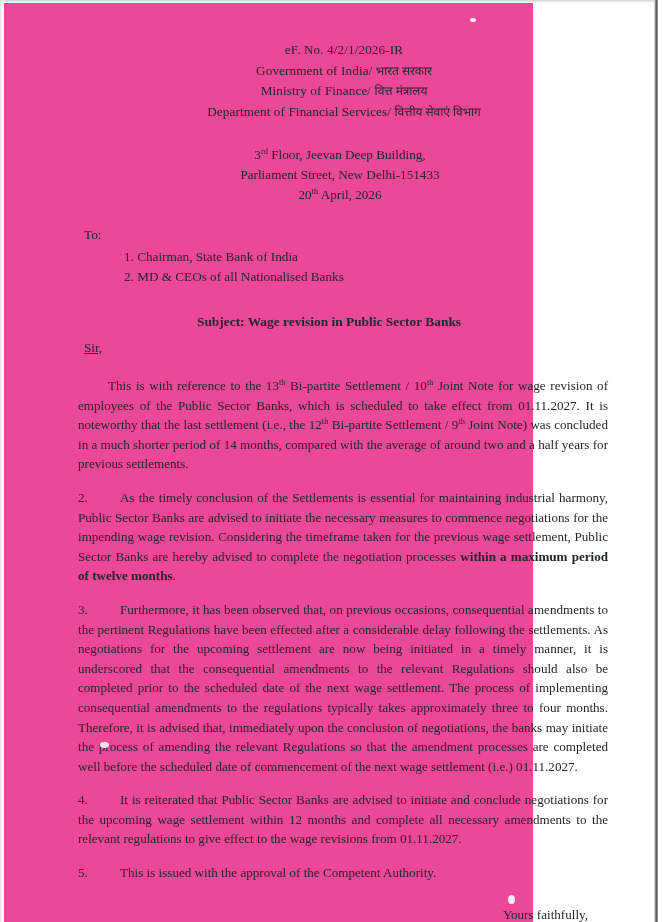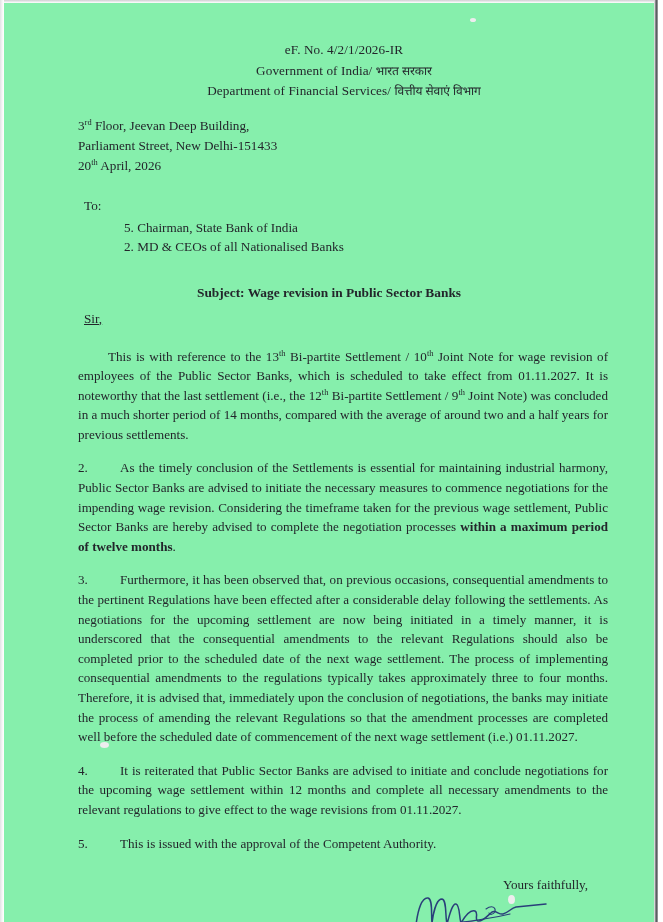--- a/index.html
+++ b/index.html
@@ -13,23 +13,23 @@
     height: 922px;
     position: relative;
     overflow: hidden;
     font-family: "Liberation Serif", "DejaVu Serif", serif;
     color: #23262b;
   }
   
   #page-sheet {
     position: absolute;
     left: 0; top: 0;
-    width: 663px;
+    width: 533px;
     height: 922px;
-    background: #86efac;
+    background: #ec4899;
     box-sizing: border-box;
   }
   
   .scan-edge-top {
     position: absolute;
     left: 0; top: 0;
     width: 663px; height: 3px;
     background: linear-gradient(to bottom, #cfcfd1, #f2f2f3 70%, #ffffff);
   }
   .scan-edge-left {
@@ -68,24 +68,24 @@
     letter-spacing: .1px;
   }
   .hdr-line { white-space: nowrap; }
   .hindi {
     font-family: "Liberation Sans", "DejaVu Sans", sans-serif;
     font-size: 12px;
     letter-spacing: -0.1px;
   }
 
   .addr-block {
-    text-align: left;
+    text-align: center;
     font-size: 13.2px;
     line-height: 20px;
-    margin-top: 14px;
+    margin-top: 23px;
     padding-right: 8px;
   }
 
   .to-label {
     font-size: 13.2px;
     margin-top: 22px;
     padding-left: 6px;
   }
   .to-list {
     margin: 4px 0 0 0;
@@ -155,32 +155,33 @@
 
 <div id="page-sheet">
   <div class="scan-edge-top"></div>
   <div class="scan-edge-left"></div>
 
   <div id="doc">
 
     <div class="hdr-block">
       <div class="hdr-line">eF. No. 4/2/1/2026-IR</div>
       <div class="hdr-line"><span>Government of India/</span> <span class="hindi">भारत सरकार</span></div>
+      <div class="hdr-line"><span>Ministry of Finance/</span> <span class="hindi">वित्त मंत्रालय</span></div>
       <div class="hdr-line"><span>Department of Financial Services/</span> <span class="hindi">वित्तीय सेवाएं विभाग</span></div>
     </div>
 
     <div class="addr-block">
       <div><span>3</span><sup>rd</sup><span> Floor, Jeevan Deep Building,</span></div>
       <div>Parliament Street, New Delhi-151433</div>
       <div><span>20</span><sup>th</sup><span> April, 2026</span></div>
     </div>
 
     <div class="to-label">To:</div>
     <ul class="to-list">
-      <li>5. Chairman, State Bank of India</li>
+      <li>1. Chairman, State Bank of India</li>
       <li>2. MD &amp; CEOs of all Nationalised Banks</li>
     </ul>
 
     <div class="subject">Subject: Wage revision in Public Sector Banks</div>
     <div class="salutation">Sir,</div>
 
     <div id="paragraphs">
         <div class="para first"><span class="indent"></span><span>This is with reference to the 13</span><sup>th</sup><span> Bi-partite Settlement / 10</span><sup>th</sup><span> Joint Note for wage revision of employees of the Public Sector Banks, which is scheduled to take effect from 01.11.2027. It is noteworthy that the last settlement (i.e., the 12</span><sup>th</sup><span> Bi-partite Settlement / 9</span><sup>th</sup><span> Joint Note) was concluded in a much shorter period of 14 months, compared with the average of around two and a half years for previous settlements.</span></div>
         <div class="para"><span class="num">2.</span><span>As the timely conclusion of the Settlements is essential for maintaining industrial harmony, Public Sector Banks are advised to initiate the necessary measures to commence negotiations for the impending wage revision. Considering the timeframe taken for the previous wage settlement, Public Sector Banks are hereby advised to complete the negotiation processes </span><b class="em">within a maximum period of twelve months</b><span>.</span></div>
         <div class="para"><span class="num">3.</span><span>Furthermore, it has been observed that, on previous occasions, consequential amendments to the pertinent Regulations have been effected after a considerable delay following the settlements. As negotiations for the upcoming settlement are now being initiated in a timely manner, it is underscored that the consequential amendments to the relevant Regulations should also be completed prior to the scheduled date of the next wage settlement. The process of implementing consequential amendments to the regulations typically takes approximately three to four months. Therefore, it is advised that, immediately upon the conclusion of negotiations, the banks may initiate the process of amending the relevant Regulations so that the amendment processes are completed well before the scheduled date of commencement of the next wage settlement (i.e.) 01.11.2027.</span></div>

